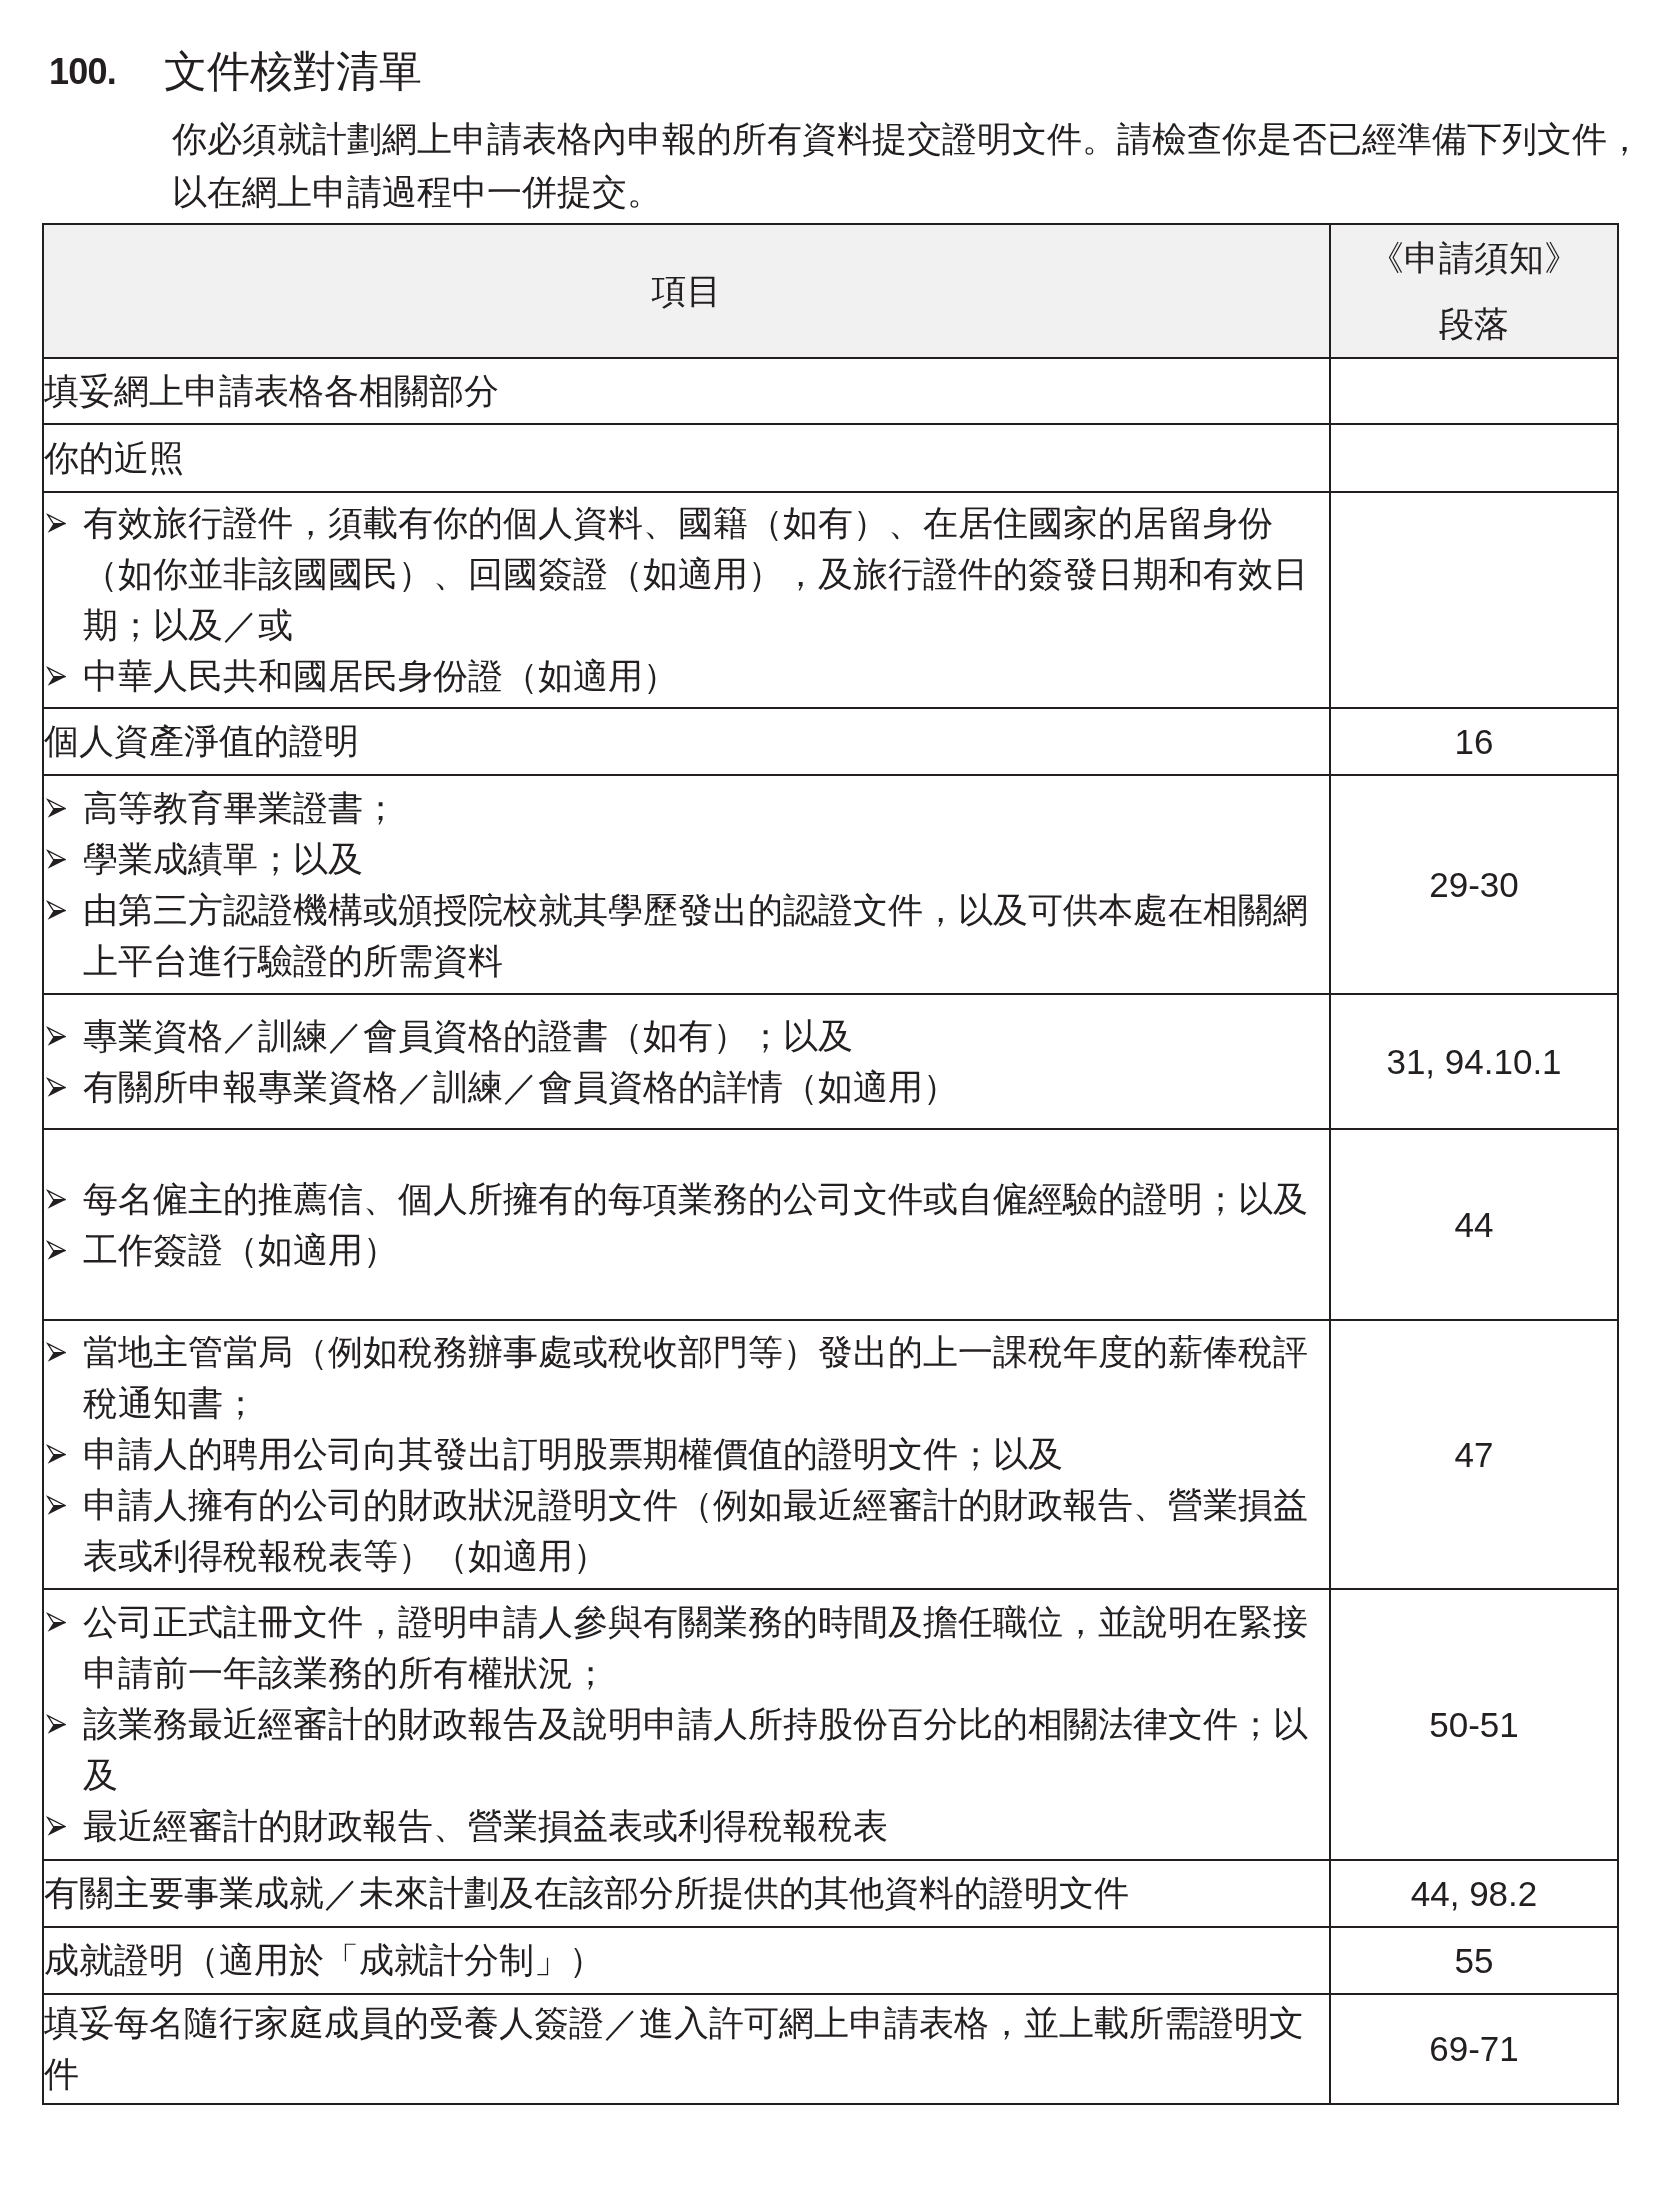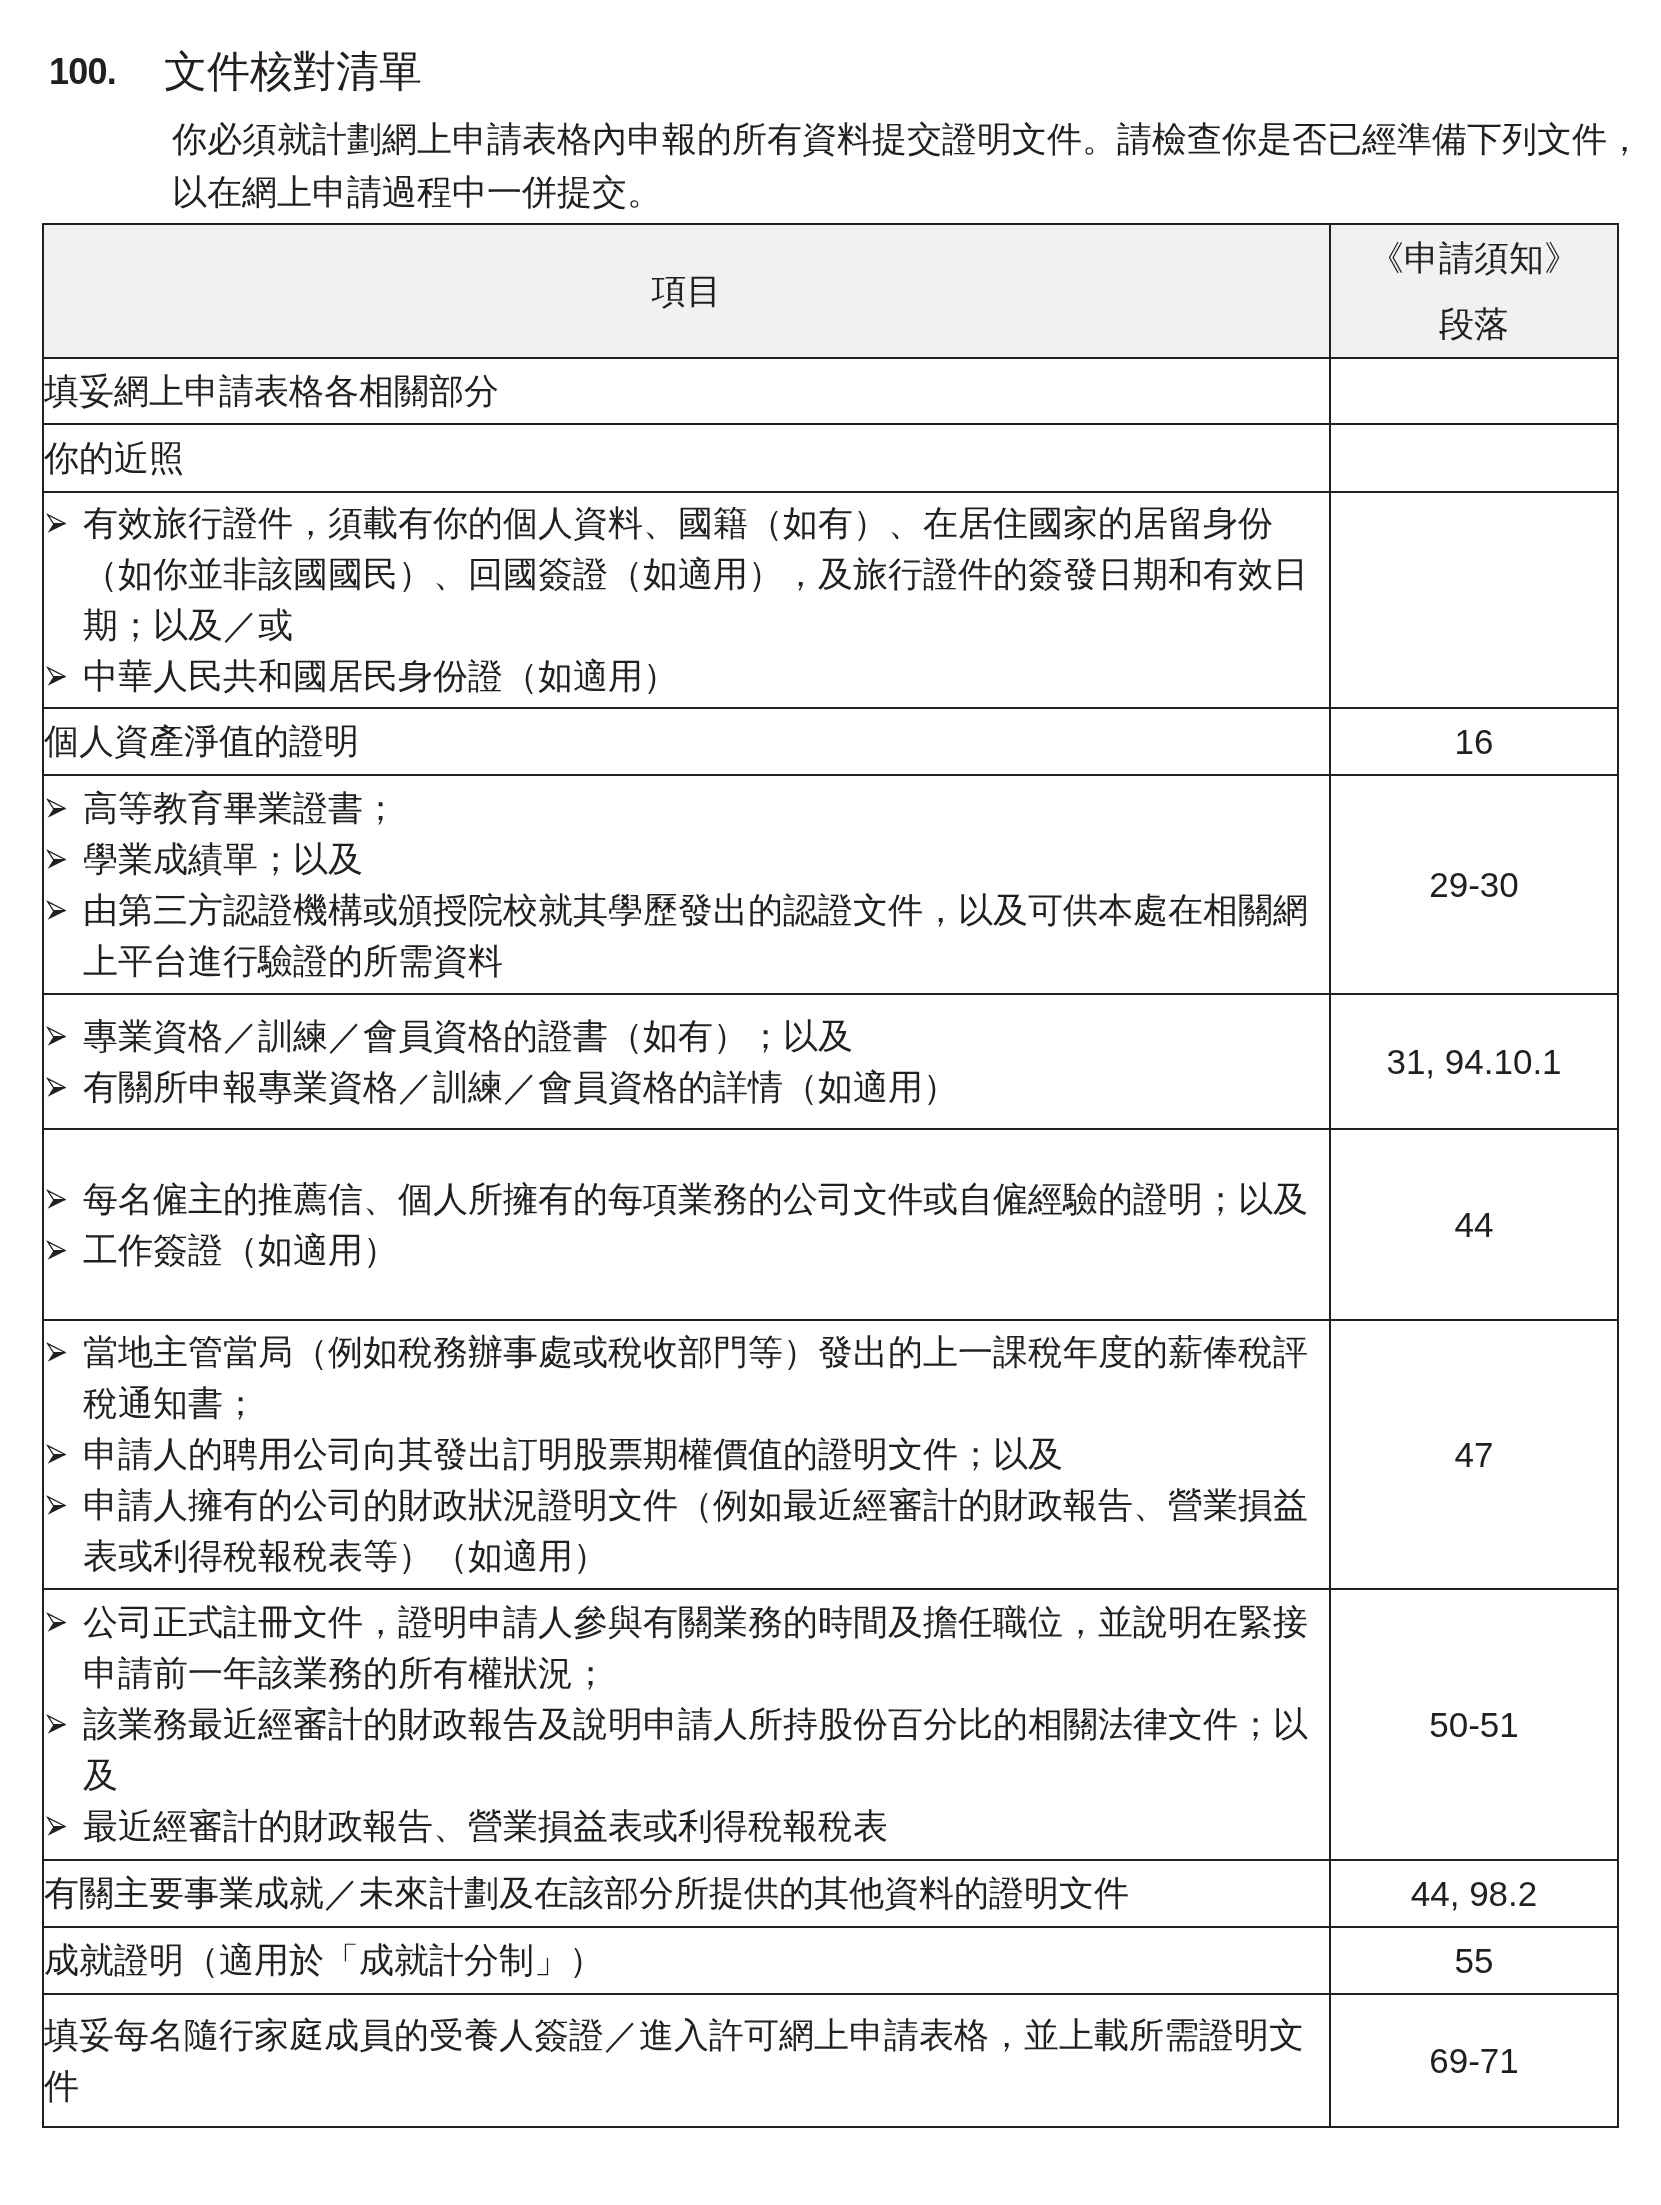--- a/index.html
+++ b/index.html
@@ -245,19 +245,19 @@
         <td class="para">50-51</td>
       </tr>
       <tr style="height: 67px;">
         <td class="item"><span>有關主要事業成就／未來計劃及在該部分所提供的其他資料的證明文件</span></td>
         <td class="para">44, 98.2</td>
       </tr>
       <tr style="height: 67px;">
         <td class="item"><span>成就證明（適用於「成就計分制」）</span></td>
         <td class="para">55</td>
       </tr>
-      <tr style="height: 133px;">
+      <tr style="height: 110px;">
         <td class="item"><span>填妥每名隨行家庭成員的受養人簽證／進入許可網上申請表格，並上載所需證明文件</span></td>
         <td class="para">69-71</td>
       </tr>
     </tbody>
 </table>
 
 
 </body></html>

